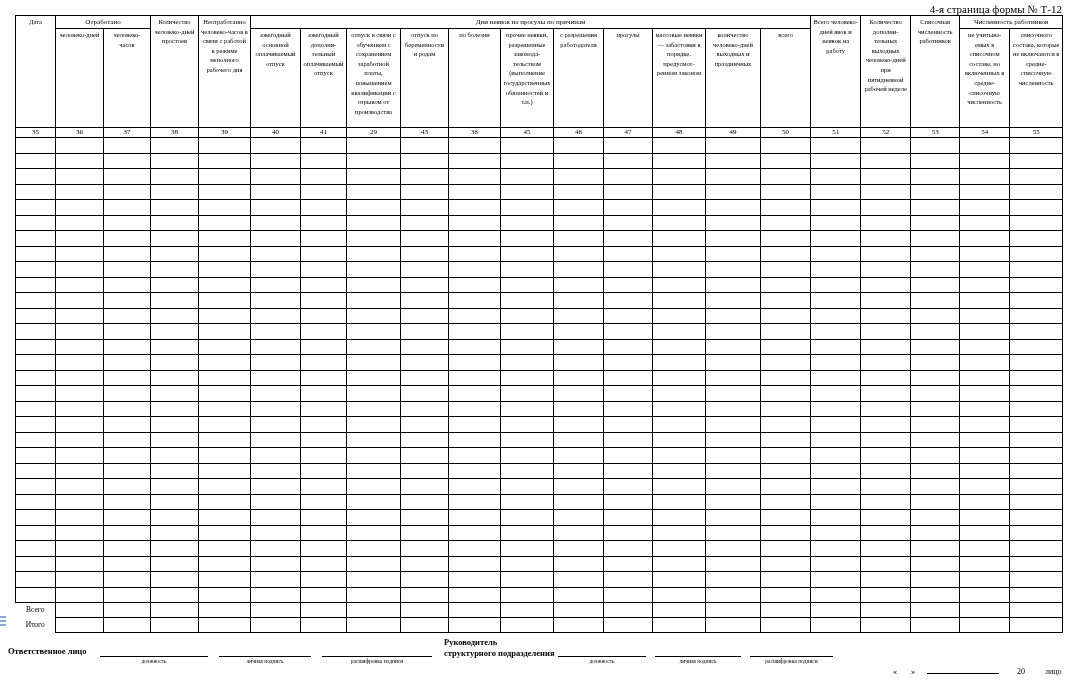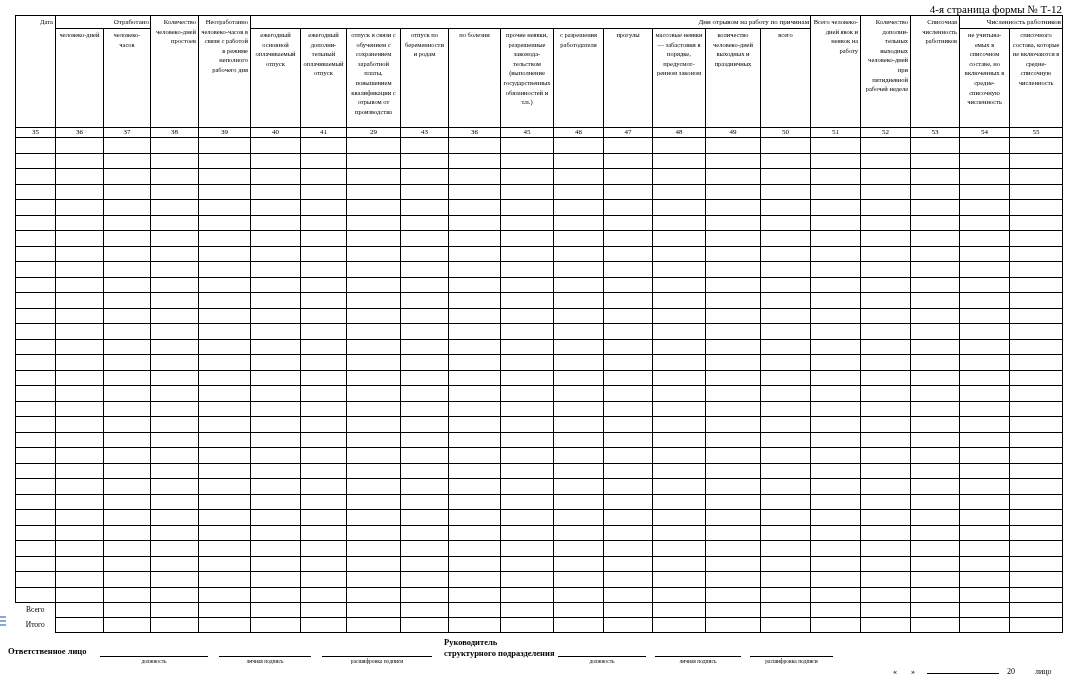--- a/index.html
+++ b/index.html
@@ -8,21 +8,21 @@
     position:relative; background:#ffffff; overflow:hidden;
     font-family:"Liberation Serif","DejaVu Serif",serif; color:#000;
   }
   .form-note { position:absolute; top:3px; right:7px; font-size:11px; white-space:nowrap;margin-left:8px; }
 
   table.sheet {
     position:absolute; left:15px; top:15px; width:1047px;
     border-collapse:collapse; table-layout:fixed;
   }
   td { border:1px solid #000; vertical-align:top; text-align:center; overflow:hidden; }
-  .r-banner td { height:13px; font-size:7px; line-height:12px; padding:0 1px;text-align:right; }
+  .r-banner td { height:13px; font-size:7px; line-height:12px; padding:0 1px; }
   .r-sub td, td.span2 { font-size:6.5px; line-height:9.6px; padding:1px 2px 0 2px; }
   .r-sub td { height:99px; }
   .r-num td { height:10px; font-size:7px; line-height:9px; padding:0; }
   .r-data td { height:15.5px; }
   .r-total td { height:15px; }
   td.t-label {
     border:none; border-right:1px solid #000;
     font-size:7.5px; line-height:14px; vertical-align:middle; text-align:center;
   }
   .edge-artifact {
@@ -40,21 +40,21 @@
   .sig-a1 { left:100px; width:108px; }
   .sig-a2 { left:219px; width:92px; }
   .sig-a3 { left:322px; width:110px; }
   .sig-b1 { left:558px; width:88px; }
   .sig-b2 { left:655px; width:86px; }
   .sig-b3 { left:750px; width:83px; }
   .dateline { position:absolute; left:893px; top:665px; height:13px; font-size:8px; white-space:nowrap; }
   .dateline .q1 { display:inline-block; }
   .dateline .q2 { display:inline-block; margin-left:12px; }
   .dateline .dline { display:inline-block; width:72px; border-bottom:1px solid #000; height:9px; margin-left:10px; }
-  .dateline .yr { display:inline-block; margin-left:6px; }
+  .dateline .yr { display:inline-block; margin-left:16px; }
   .dateline .suf { display:inline-block; margin-left:18px; }
 </style>
 </head>
 <body>
 
 <div class="form-note">4-я страница формы № Т-12</div>
 
 <table class="sheet">
   <colgroup>
     <col style="width:40px">
@@ -78,21 +78,21 @@
       <col style="width:49px">
       <col style="width:50px">
     <col style="width:53px">
   </colgroup>
   <tbody>
     <tr class="r-banner">
       <td class="span2" rowspan="2">Дата</td>
       <td colspan="2">Отработано</td>
       <td class="span2" rowspan="2">Количество человеко-дней простоев</td>
       <td class="span2" rowspan="2">Неотработанно человеко-часов в связи с работой в режиме неполного рабочего дня</td>
-      <td colspan="11">Дни отрывом на работу по причинам</td>
+      <td colspan="11">Дни неявок на прогулы по причинам</td>
       <td class="span2" rowspan="2">Всего человеко-дней явок и неявок на работу</td>
       <td class="span2" rowspan="2">Количество дополни­тельных выходных человеко-дней при пятидневной рабочей неделе</td>
       <td class="span2" rowspan="2">Списочная численность работников</td>
       <td colspan="2">Численность работников</td>
     </tr>
     <tr class="r-sub">
       <td>человеко-дней</td>
       <td>человеко-часов</td>
       <td>ежегодный основной оплачивае­мый отпуск</td>
       <td>ежегодный дополни­тельный оплачиваемый отпуск</td>

